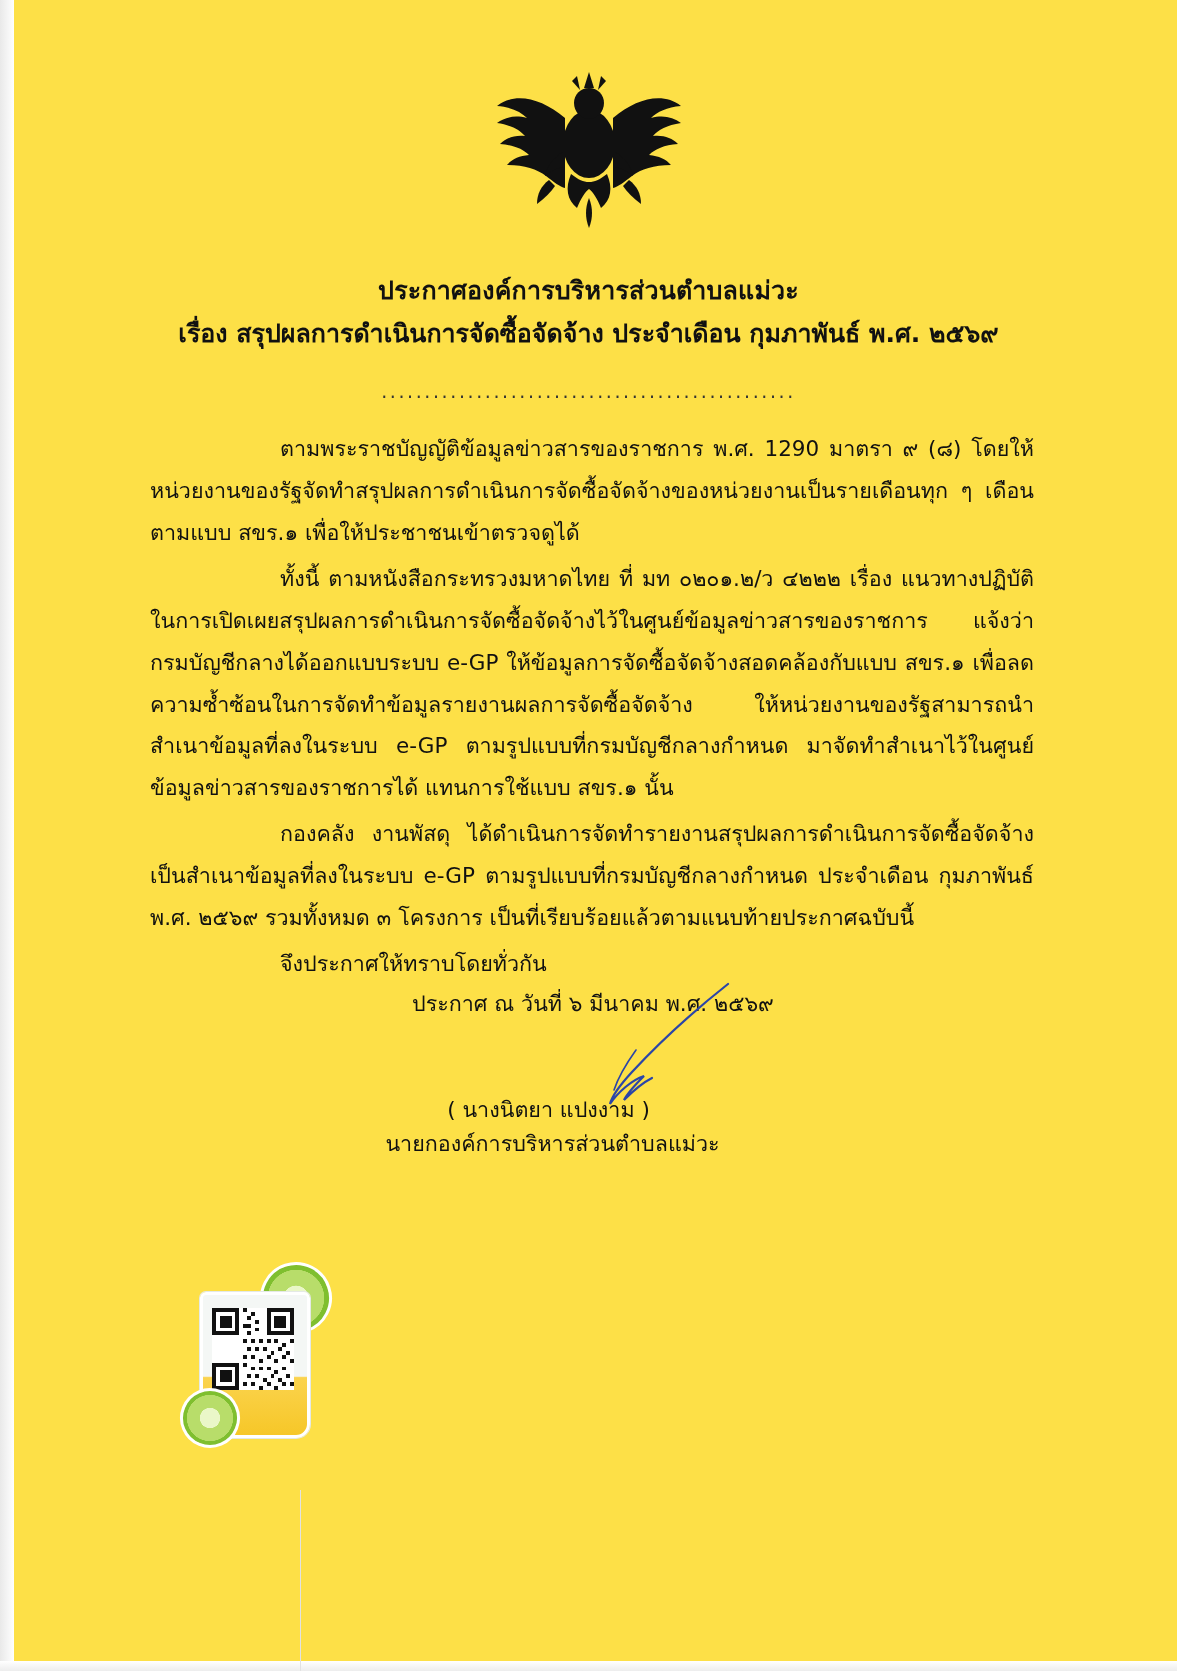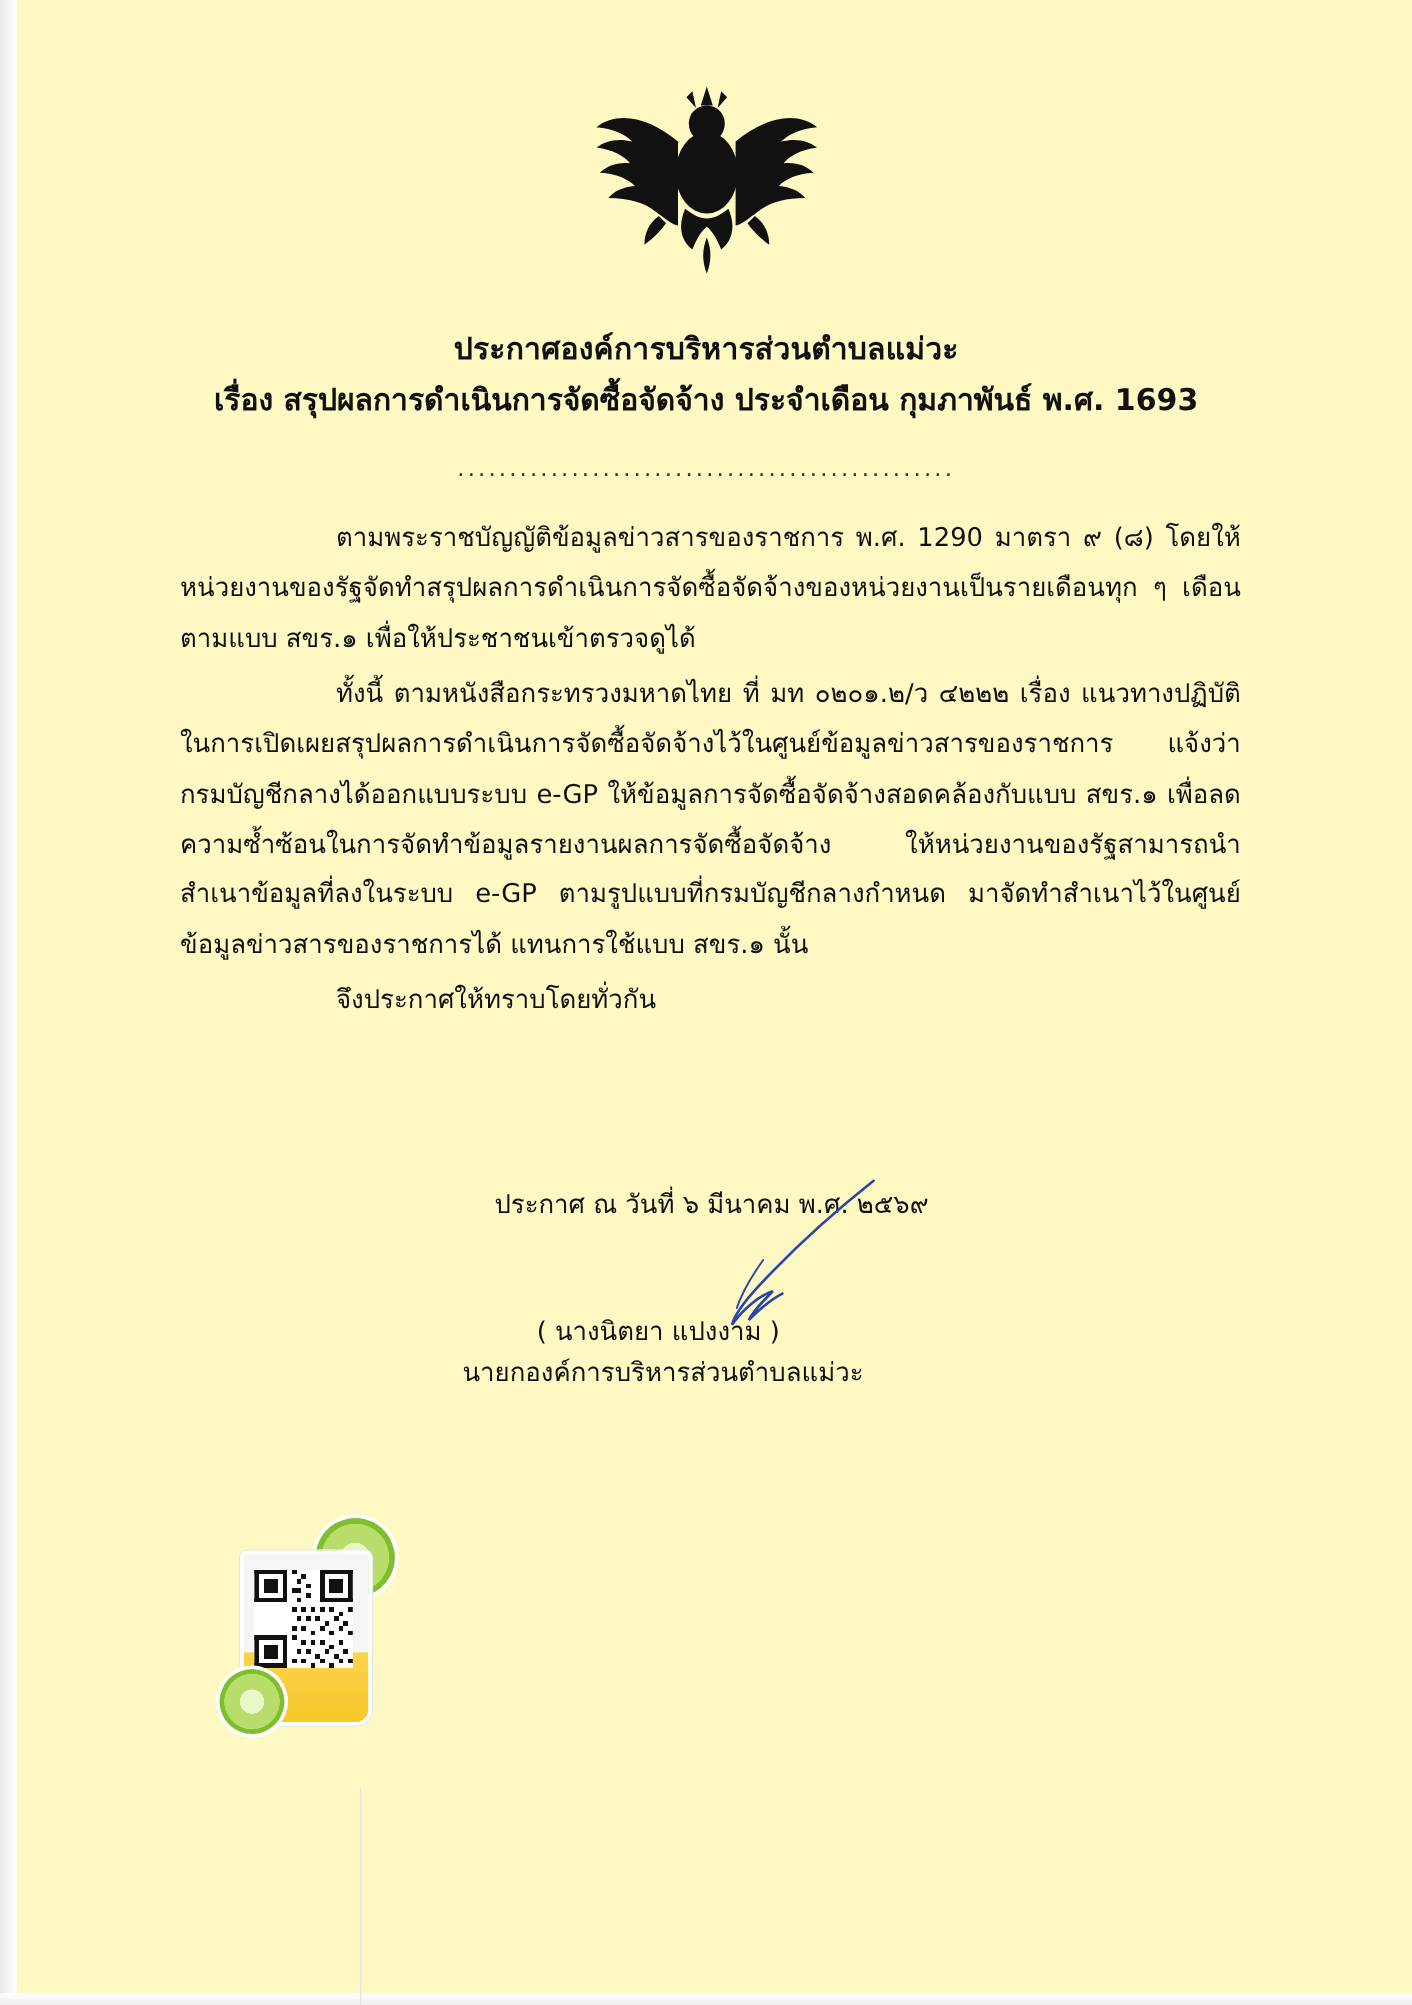--- a/index.html
+++ b/index.html
@@ -5,21 +5,21 @@
   html, body {
     margin: 0;
     padding: 0;
     background: #ffffff;
   }
   .page {
     position: relative;
     width: 1177px;
     height: 1671px;
     margin: 0 auto;
-    background: #fef9c3;
+    background: #fde047;
     overflow: hidden;
     font-family: "DejaVu Sans", "Liberation Sans", sans-serif;
     color: #111111;
   }
 
   
   .scan-edge-left {
     position: absolute;
     left: 0; top: 0;
     width: 14px; height: 100%;
@@ -197,27 +197,28 @@
         <path d="M100 150 c-4 10 -4 20 0 30 c4 -10 4 -20 0 -30 z"></path>
 
         <path d="M60 132 c-8 6 -12 14 -12 24 c8 -6 14 -12 18 -18 z"></path>
         <path d="M140 132 c8 6 12 14 12 24 c-8 -6 -14 -12 -18 -18 z"></path>
       </g>
     </svg>
   </div>
 
   <div class="head-block">
     <div class="head-line1">ประกาศองค์การบริหารส่วนตำบลแม่วะ</div>
-    <div class="head-line2">เรื่อง  สรุปผลการดำเนินการจัดซื้อจัดจ้าง ประจำเดือน กุมภาพันธ์  พ.ศ. 1693</div>
+    <div class="head-line2">เรื่อง  สรุปผลการดำเนินการจัดซื้อจัดจ้าง ประจำเดือน กุมภาพันธ์  พ.ศ. ๒๕๖๙</div>
     <div class="dotted">................................................</div>
   </div>
 
   <div class="body-block">
     <p class="para indent">ตามพระราชบัญญัติข้อมูลข่าวสารของราชการ พ.ศ. 1290 มาตรา ๙ (๘) โดยให้หน่วยงานของรัฐจัดทำสรุปผลการดำเนินการจัดซื้อจัดจ้างของหน่วยงานเป็นรายเดือนทุก ๆ เดือน ตามแบบ สขร.๑ เพื่อให้ประชาชนเข้าตรวจดูได้</p>
     <p class="para indent">ทั้งนี้ ตามหนังสือกระทรวงมหาดไทย ที่ มท ๐๒๐๑.๒/ว ๔๒๒๒ เรื่อง แนวทางปฏิบัติในการเปิดเผยสรุปผลการดำเนินการจัดซื้อจัดจ้างไว้ในศูนย์ข้อมูลข่าวสารของราชการ แจ้งว่ากรมบัญชีกลางได้ออกแบบระบบ e-GP ให้ข้อมูลการจัดซื้อจัดจ้างสอดคล้องกับแบบ สขร.๑ เพื่อลดความซ้ำซ้อนในการจัดทำข้อมูลรายงานผลการจัดซื้อจัดจ้าง ให้หน่วยงานของรัฐสามารถนำสำเนาข้อมูลที่ลงในระบบ e-GP ตามรูปแบบที่กรมบัญชีกลางกำหนด มาจัดทำสำเนาไว้ในศูนย์ข้อมูลข่าวสารของราชการได้ แทนการใช้แบบ สขร.๑ นั้น</p>
+    <p class="para indent">กองคลัง งานพัสดุ ได้ดำเนินการจัดทำรายงานสรุปผลการดำเนินการจัดซื้อจัดจ้างเป็นสำเนาข้อมูลที่ลงในระบบ e-GP ตามรูปแบบที่กรมบัญชีกลางกำหนด ประจำเดือน  กุมภาพันธ์  พ.ศ. ๒๕๖๙   รวมทั้งหมด ๓ โครงการ     เป็นที่เรียบร้อยแล้วตามแนบท้ายประกาศฉบับนี้</p>
     <p class="para indent">จึงประกาศให้ทราบโดยทั่วกัน</p>
   </div>
 
   <div class="sig-date">ประกาศ ณ วันที่  ๖  มีนาคม   พ.ศ. ๒๕๖๙</div>
 
   <div class="signature">
     <svg width="220" height="130" viewBox="0 0 220 130" aria-hidden="true">
       <path d="M188 4 C150 34 118 64 92 92 C80 105 72 116 70 124 C78 112 92 100 104 96 C96 104 88 112 84 120 C94 110 104 102 112 98" fill="none" stroke="#2b45a8" stroke-width="2.2" stroke-linecap="round"></path>
       <path d="M96 70 C86 84 78 98 74 110" fill="none" stroke="#2b45a8" stroke-width="1.6" stroke-linecap="round"></path>
     </svg>

